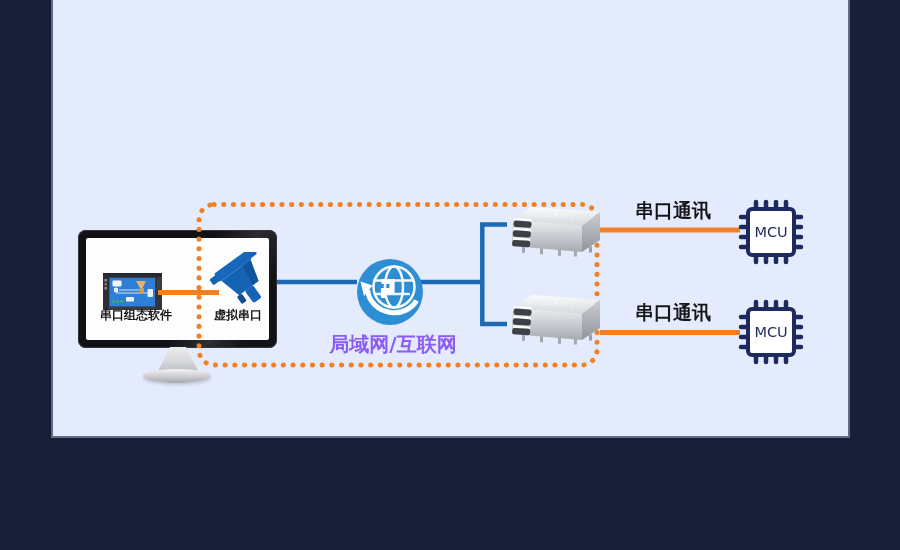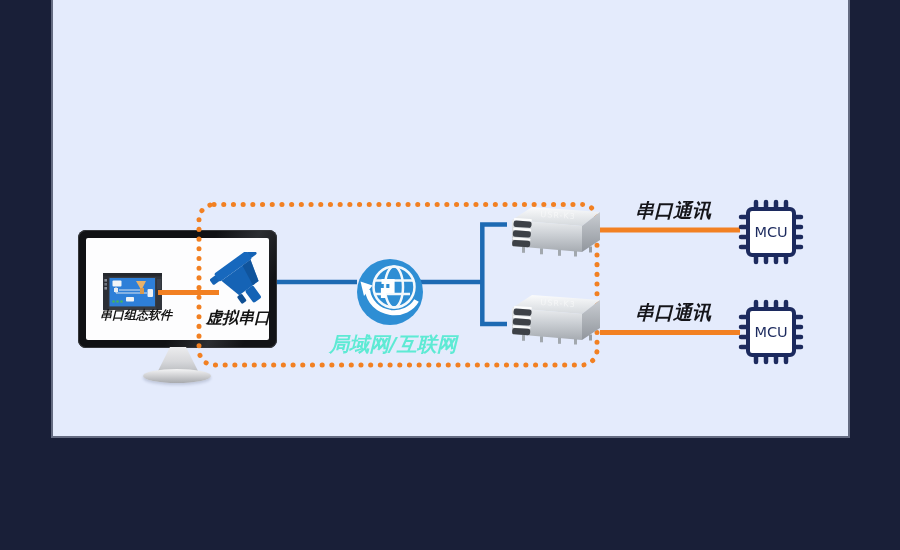--- a/index.html
+++ b/index.html
@@ -24,24 +24,24 @@
   .appwin{position:absolute;left:103px;top:273px;z-index:2;}
   .icon-svg{position:absolute;z-index:5;}
   .overlay{position:absolute;left:0;top:0;z-index:4;pointer-events:none;}
 
   .blue-link{stroke:#1d6ab3;stroke-width:4.5;fill:none;}
   .orange-link{stroke:#f28022;stroke-width:5;fill:none;}
   .dotted-zone{stroke:#f28022;stroke-width:5;fill:none;
        stroke-linecap:round;stroke-dasharray:0.1 9.6;}
 
   .lbl{position:absolute;text-align:center;color:#131313;z-index:3;
-       font-weight:700;line-height:1.15;white-space:nowrap;font-style:italic;}
+       font-weight:700;line-height:1.15;white-space:nowrap;}
   .lbl-software{left:56px;top:309px;width:160px;font-size:12px;}
-  .lbl-vport{left:180px;top:309px;width:116px;font-size:16px;}
-  .lbl-network{left:305px;top:333px;width:176px;font-size:20px;font-weight:600;color:#5eead4;}
+  .lbl-vport{left:180px;top:309px;width:116px;font-size:12px;}
+  .lbl-network{left:305px;top:333px;width:176px;font-size:20px;font-weight:600;color:#8b5cf6;}
   .lbl-comm{left:612px;width:122px;font-size:19px;font-weight:600;color:#15151a;}
   .lbl-comm-1{top:200px;}
   .lbl-comm-2{top:302px;}
 
   .mcu-text{font-family:"DejaVu Sans",sans-serif;font-size:14.5px;fill:#1c2a5e;font-weight:500;}
   .dev-mark{font-family:"DejaVu Sans",sans-serif;font-size:8px;fill:#ffffff;opacity:.5;letter-spacing:1px;}
 </style>
 </head>
 <body>
 

